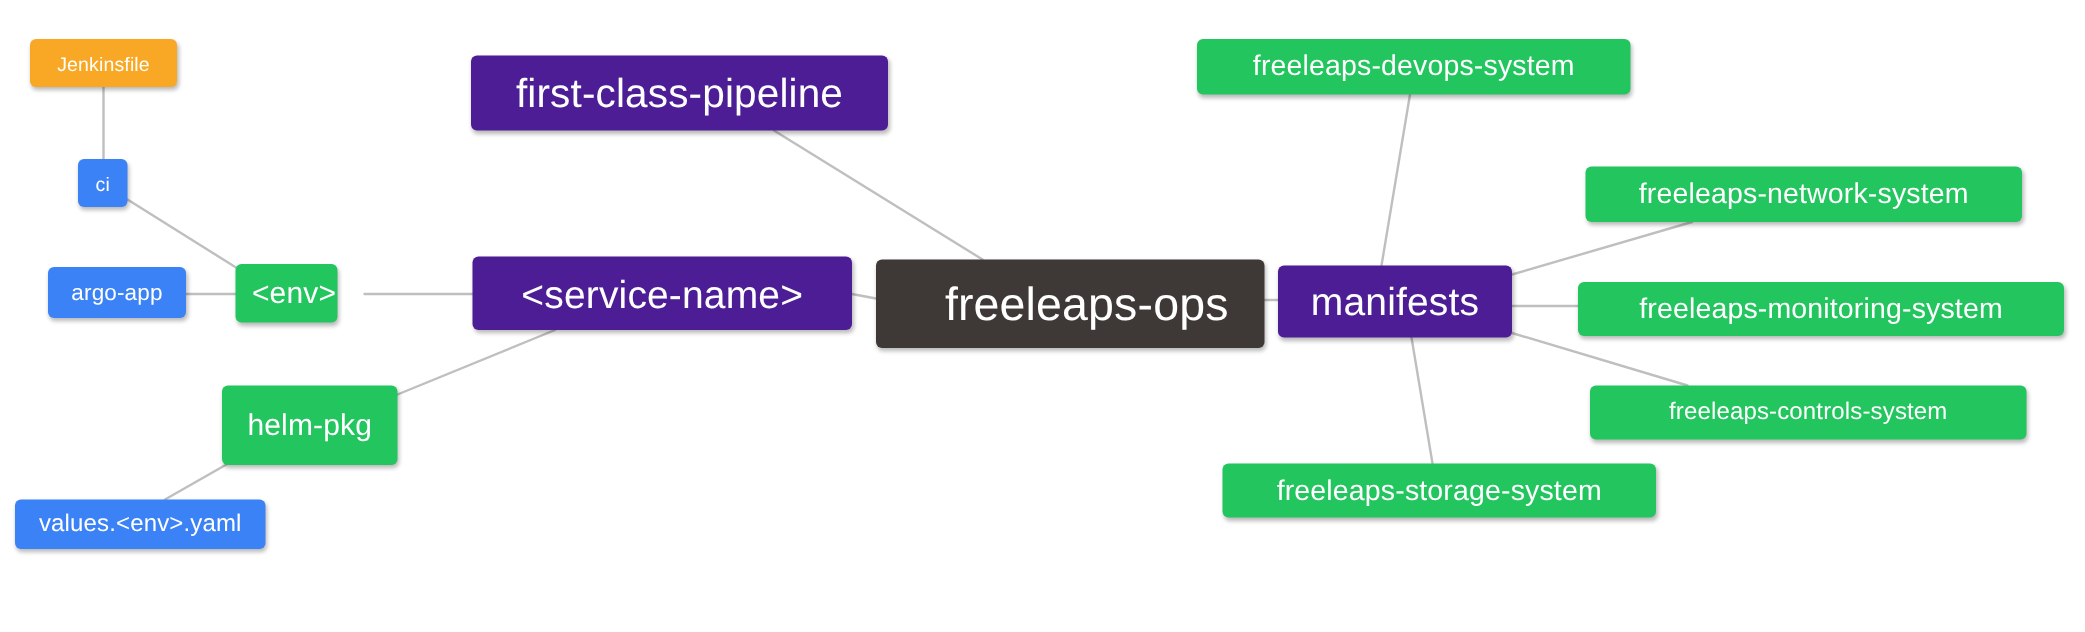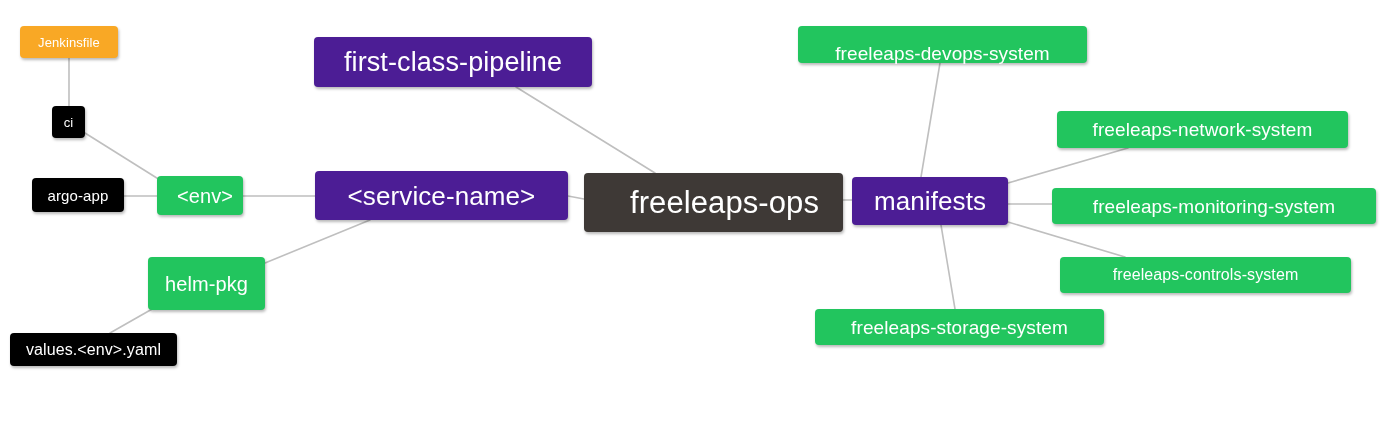--- a/index.html
+++ b/index.html
@@ -37,21 +37,21 @@
     white-space: nowrap;
     box-shadow: 1px 2px 3px rgba(0,0,0,0.28);
     line-height: 1;
     padding: 0 10px;
     letter-spacing: 0.1px;
   }
   .node-label {
     display: block;
   }
   .n-orange { background: #f9a825; }
-  .n-red    { background: #000000; }
+  .n-red    { background: #3b82f6; }
   .n-green  { background: #22c55e; }
   .n-blue   { background: #4c1d95; }
   .n-dark   { background: #3e3936; }
 </style>
 </head>
 <body>
 
 <div id="mindmap-canvas">
 
   <svg id="edge-layer" viewBox="0 0 1390 421" width="1390" height="421" xmlns="http://www.w3.org/2000/svg">
@@ -74,42 +74,42 @@
   <div id="node-layer">
       <div class="node n-orange" style="left: 20px; top: 26px; width: 98px; height: 32px; font-size: 13px;">
         <span class="node-label">Jenkinsfile</span>
       </div>
       <div class="node n-red" style="left: 52px; top: 106px; width: 33px; height: 32px; font-size: 13px;">
         <span class="node-label">ci</span>
       </div>
       <div class="node n-red" style="left: 32px; top: 178px; width: 92px; height: 34px; font-size: 15px;">
         <span class="node-label">argo-app</span>
       </div>
-      <div class="node n-green" style="left: 157px; top: 176px; width: 86px; height: 39px; font-size: 20px; padding-left: 20px;">
+      <div class="node n-green" style="left: 157px; top: 176px; width: 68px; height: 39px; font-size: 20px; padding-left: 20px;">
         <span class="node-label">&lt;env&gt;</span>
       </div>
       <div class="node n-green" style="left: 148px; top: 257px; width: 117px; height: 53px; font-size: 20px;">
         <span class="node-label">helm-pkg</span>
       </div>
       <div class="node n-red" style="left: 10px; top: 333px; width: 167px; height: 33px; font-size: 16px;">
         <span class="node-label">values.&lt;env&gt;.yaml</span>
       </div>
       <div class="node n-blue" style="left: 314px; top: 37px; width: 278px; height: 50px; font-size: 27px;">
         <span class="node-label">first-class-pipeline</span>
       </div>
       <div class="node n-blue" style="left: 315px; top: 171px; width: 253px; height: 49px; font-size: 26px;">
         <span class="node-label">&lt;service-name&gt;</span>
       </div>
       <div class="node n-dark" style="left: 584px; top: 173px; width: 259px; height: 59px; font-size: 31px; padding-left: 32px;">
         <span class="node-label">freeleaps-ops</span>
       </div>
       <div class="node n-blue" style="left: 852px; top: 177px; width: 156px; height: 48px; font-size: 26px;">
         <span class="node-label">manifests</span>
       </div>
-      <div class="node n-green" style="left: 798px; top: 26px; width: 289px; height: 37px; font-size: 19px; align-items: flex-end;">
+      <div class="node n-green" style="left: 798px; top: 26px; width: 289px; height: 37px; font-size: 19px;">
         <span class="node-label">freeleaps-devops-system</span>
       </div>
       <div class="node n-green" style="left: 1057px; top: 111px; width: 291px; height: 37px; font-size: 19px; justify-content: center;">
         <span class="node-label">freeleaps-network-system</span>
       </div>
       <div class="node n-green" style="left: 1052px; top: 188px; width: 324px; height: 36px; font-size: 19px;">
         <span class="node-label">freeleaps-monitoring-system</span>
       </div>
       <div class="node n-green" style="left: 1060px; top: 257px; width: 291px; height: 36px; font-size: 16px;">
         <span class="node-label">freeleaps-controls-system</span>

